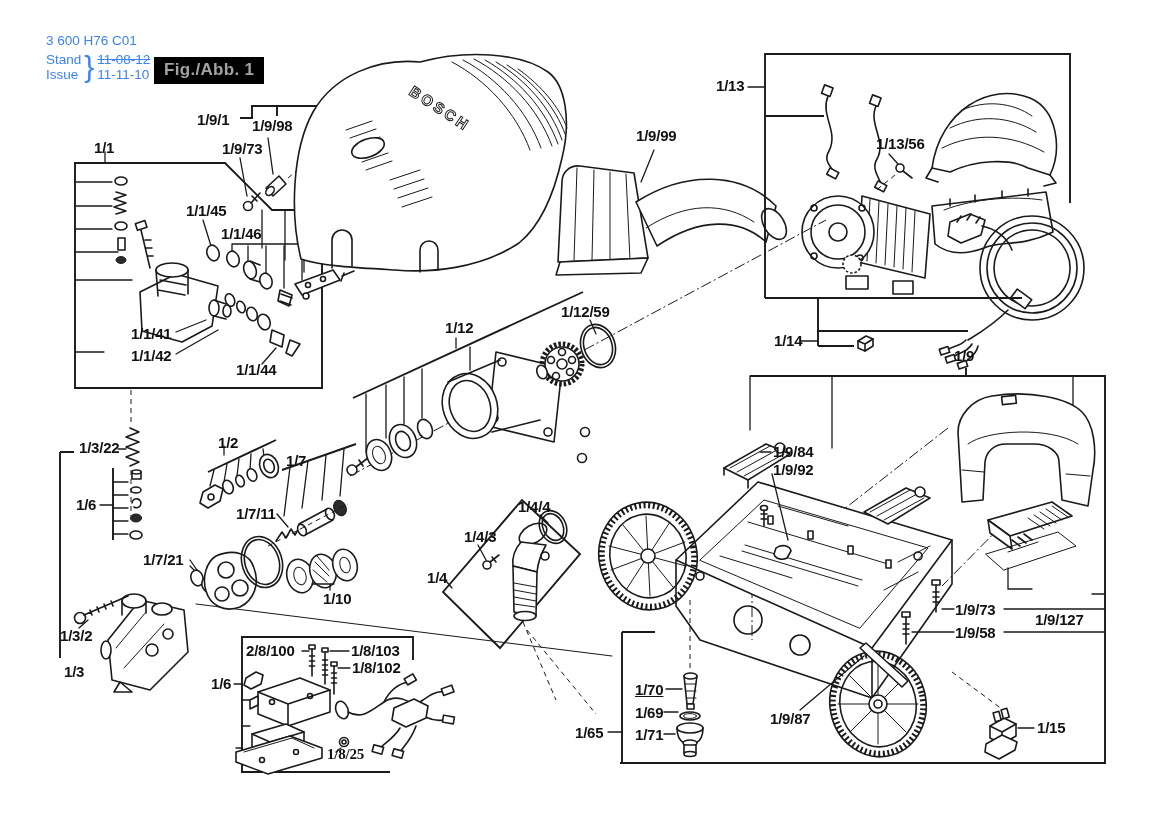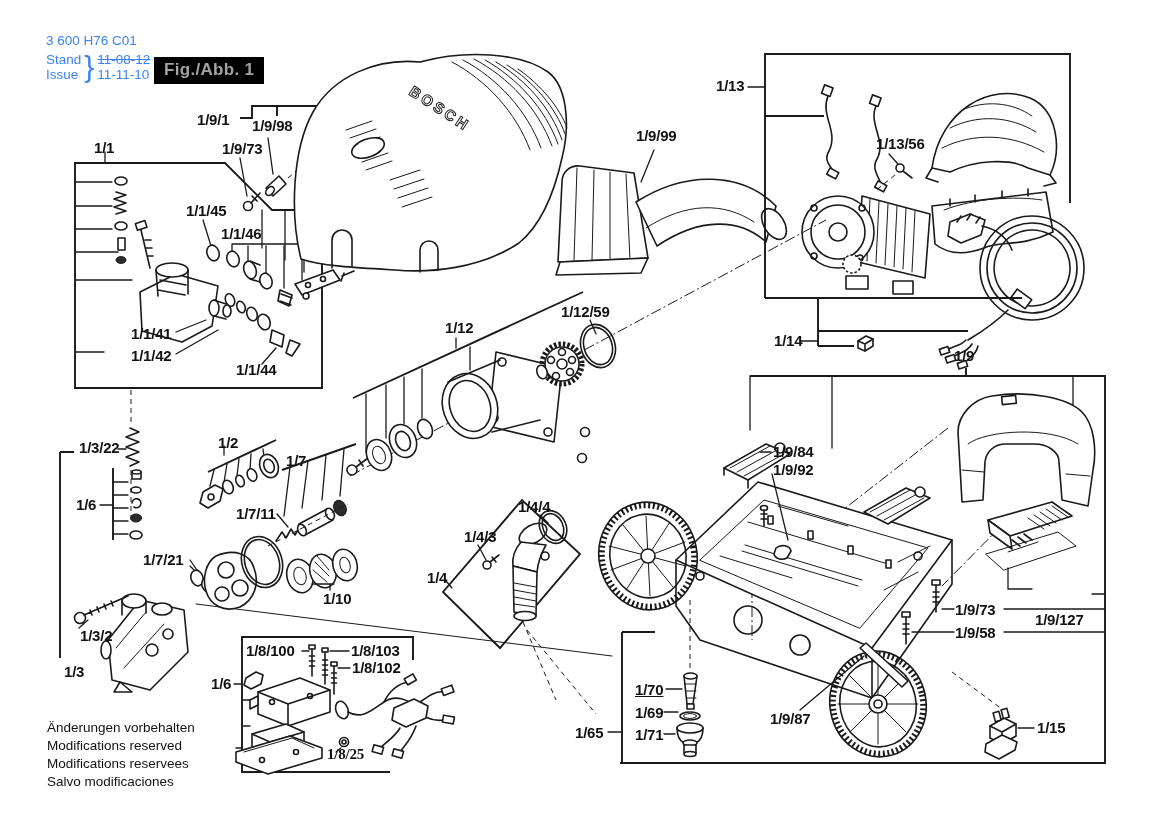--- a/index.html
+++ b/index.html
@@ -474,43 +474,37 @@
       <span class="callout" style="left: 954px; top: 348px;">1/9</span>
       <span class="callout" style="left: 439px; top: 320px; margin-left: 6px;">1/12</span>
       <span class="callout" style="left: 561px; top: 304px;">1/12/59</span>
       <span class="callout" style="left: 79px; top: 440px;">1/3/22</span>
       <span class="callout" style="left: 218px; top: 435px;">1/2</span>
       <span class="callout" style="left: 76px; top: 497px;">1/6</span>
       <span class="callout" style="left: 286px; top: 453px;">1/7</span>
       <span class="callout" style="left: 236px; top: 506px;">1/7/11</span>
       <span class="callout" style="left: 143px; top: 552px; text-align: right;">1/7/21</span>
       <span class="callout" style="left: 323px; top: 591px;">1/10</span>
-      <span class="callout" style="left: 60px; top: 628px; margin-left: 20px;">1/3/2</span>
+      <span class="callout" style="left: 60px; top: 628px;">1/3/2</span>
       <span class="callout" style="left: 64px; top: 664px;">1/3</span>
       <span class="callout" style="left: 427px; top: 570px;">1/4</span>
       <span class="callout" style="left: 464px; top: 529px;">1/4/3</span>
       <span class="callout" style="left: 518px; top: 499px;">1/4/4</span>
-      <span class="callout" style="left: 246px; top: 643px;">1/8/100</span>
+      <span class="callout" style="left: 246px; top: 643px;">2/8/100</span>
       <span class="callout" style="left: 351px; top: 643px;">1/8/103</span>
       <span class="callout" style="left: 352px; top: 660px;">1/8/102</span>
       <span class="callout" style="left: 211px; top: 676px;">1/6</span>
       <span class="callout" style="left: 327px; top: 747px; font-family: Liberation Serif, serif;">1/8/25</span>
       <span class="callout" style="left: 773px; top: 444px;">1/9/84</span>
       <span class="callout" style="left: 773px; top: 462px;">1/9/92</span>
       <span class="callout" style="left: 1035px; top: 612px;">1/9/127</span>
       <span class="callout" style="left: 955px; top: 602px;">1/9/73</span>
       <span class="callout" style="left: 955px; top: 625px;">1/9/58</span>
       <span class="callout" style="left: 635px; top: 682px; text-decoration: underline;">1/70</span>
       <span class="callout" style="left: 635px; top: 705px;">1/69</span>
       <span class="callout" style="left: 635px; top: 727px;">1/71</span>
       <span class="callout" style="left: 575px; top: 725px;">1/65</span>
       <span class="callout" style="left: 770px; top: 711px;">1/9/87</span>
       <span class="callout" style="left: 1037px; top: 720px;">1/15</span>
     </div>
 
-  <div class="footer">
-      <div>Änderungen vorbehalten</div>
-      <div>Modifications reserved</div>
-      <div>Modifications reservees</div>
-      <div>Salvo modificaciones</div>
-    </div>
 
 </div>
 
 </body></html>

